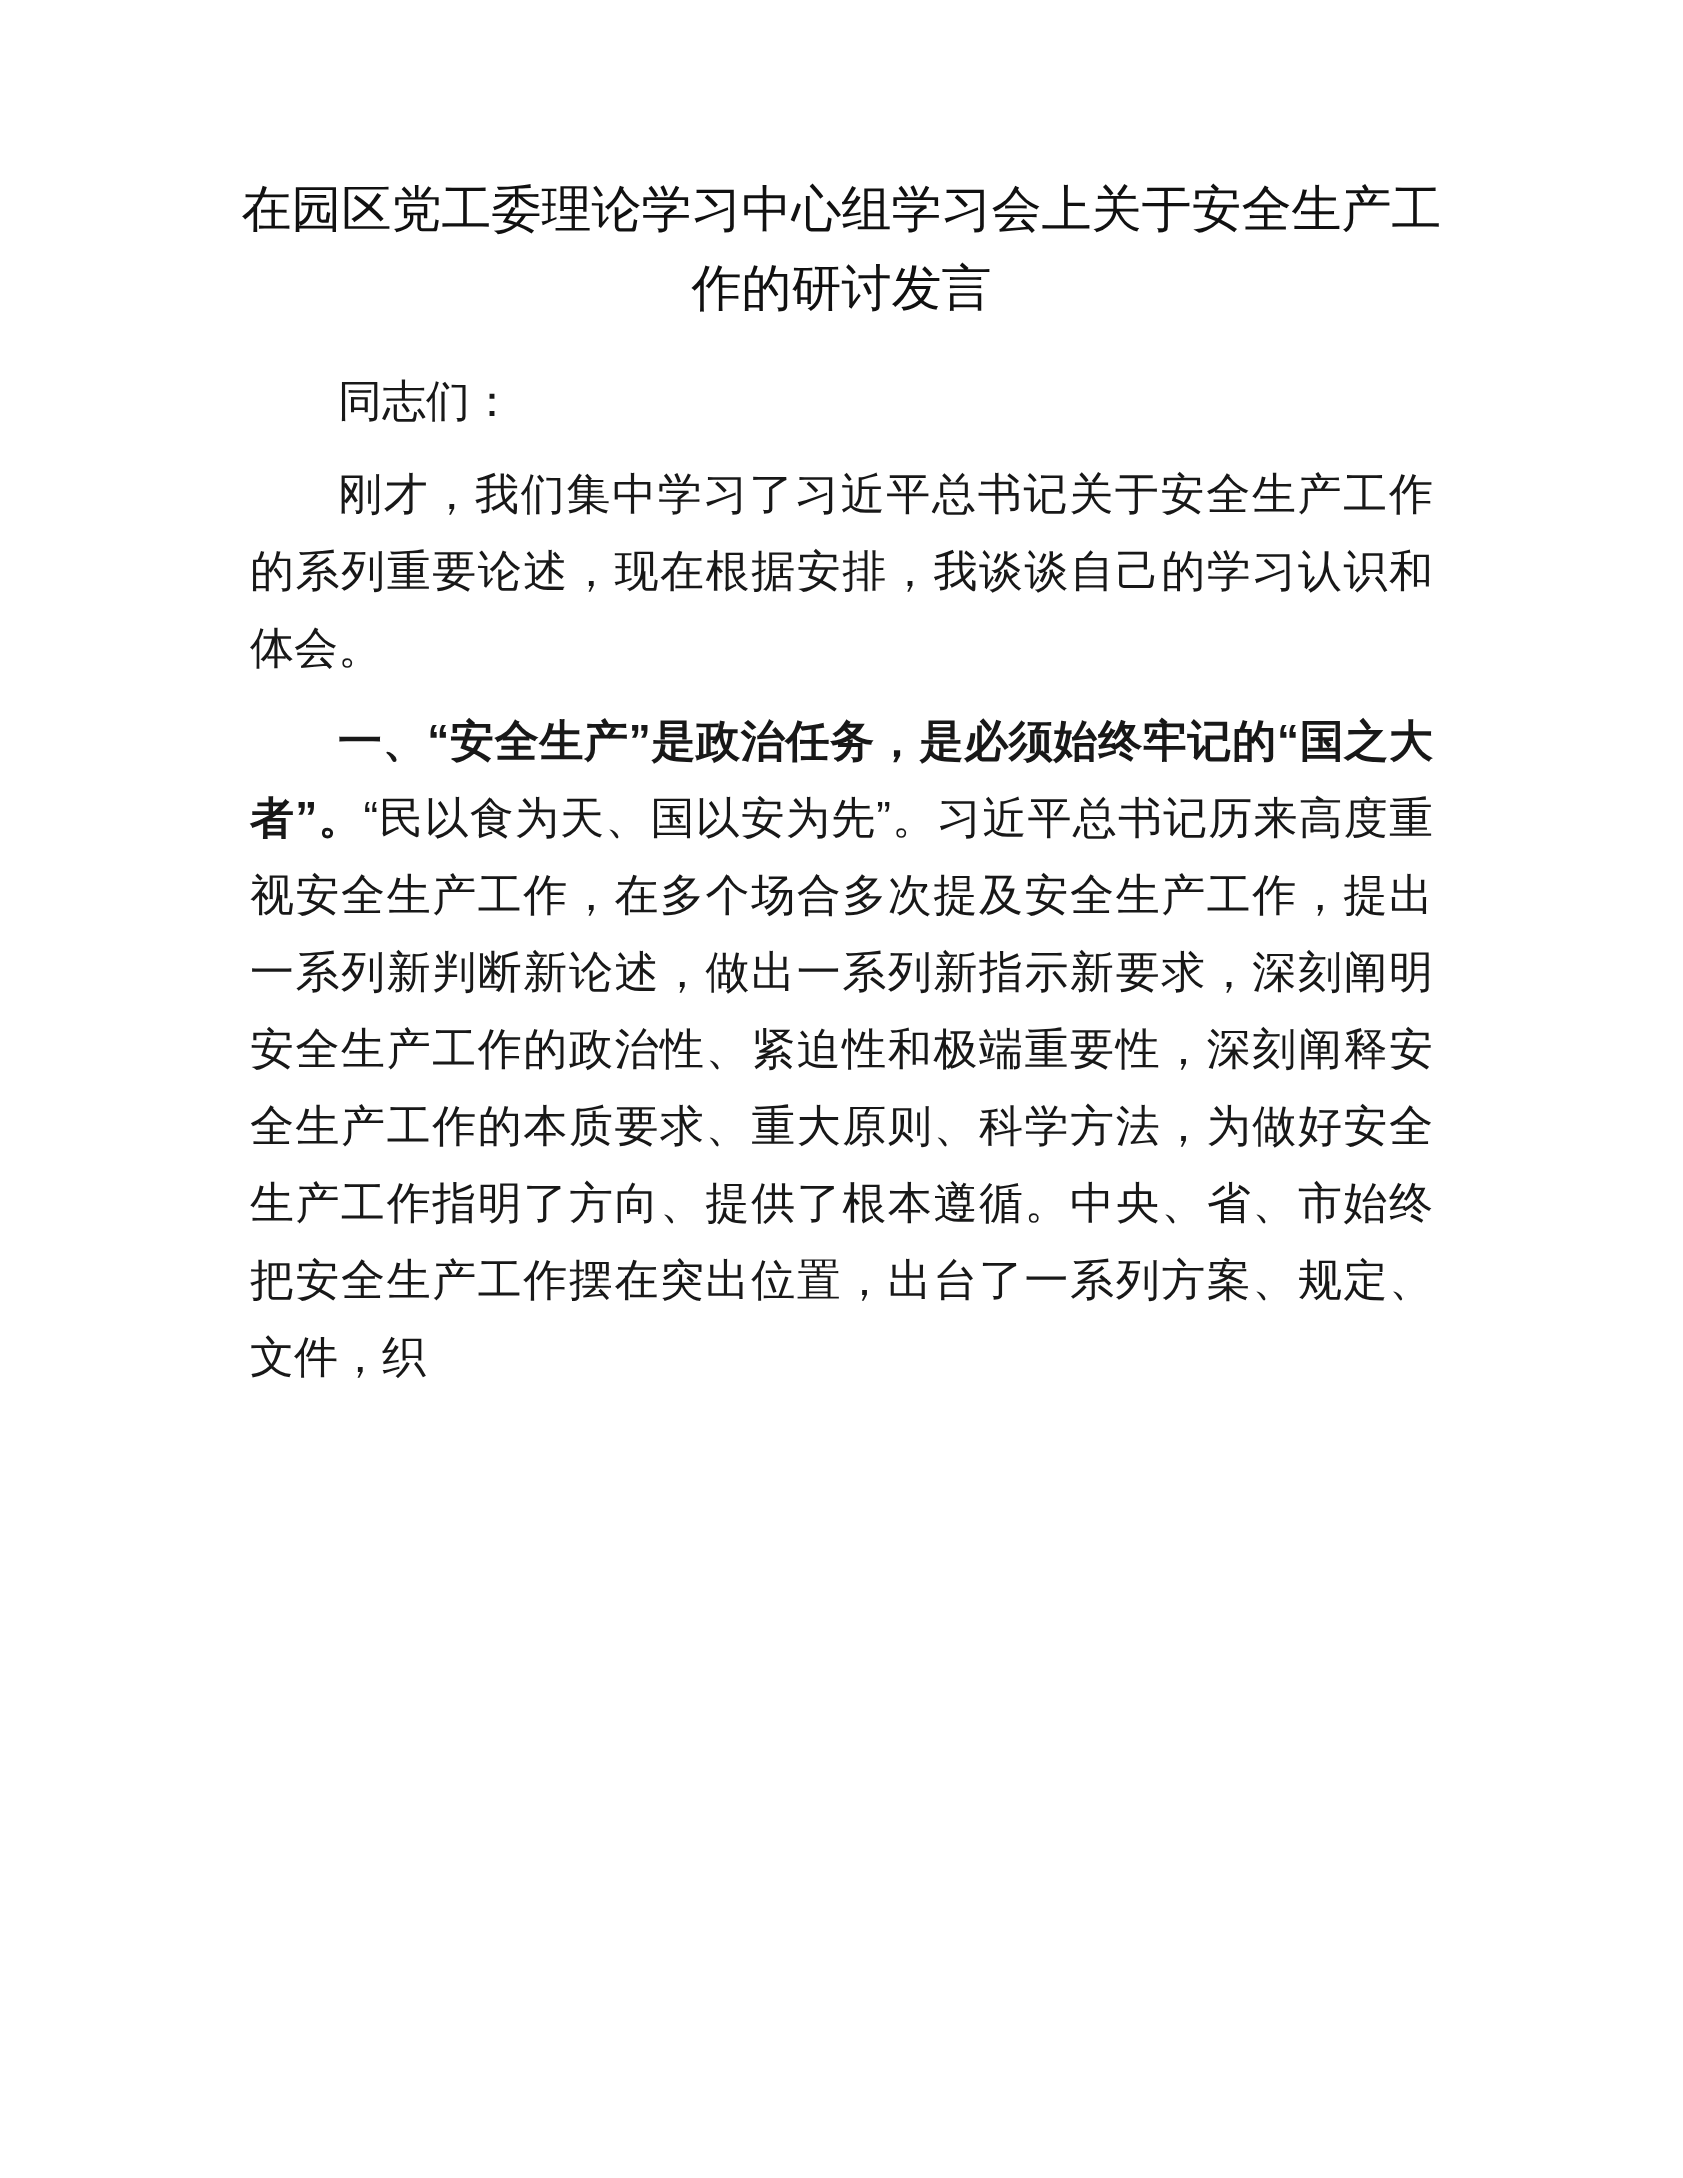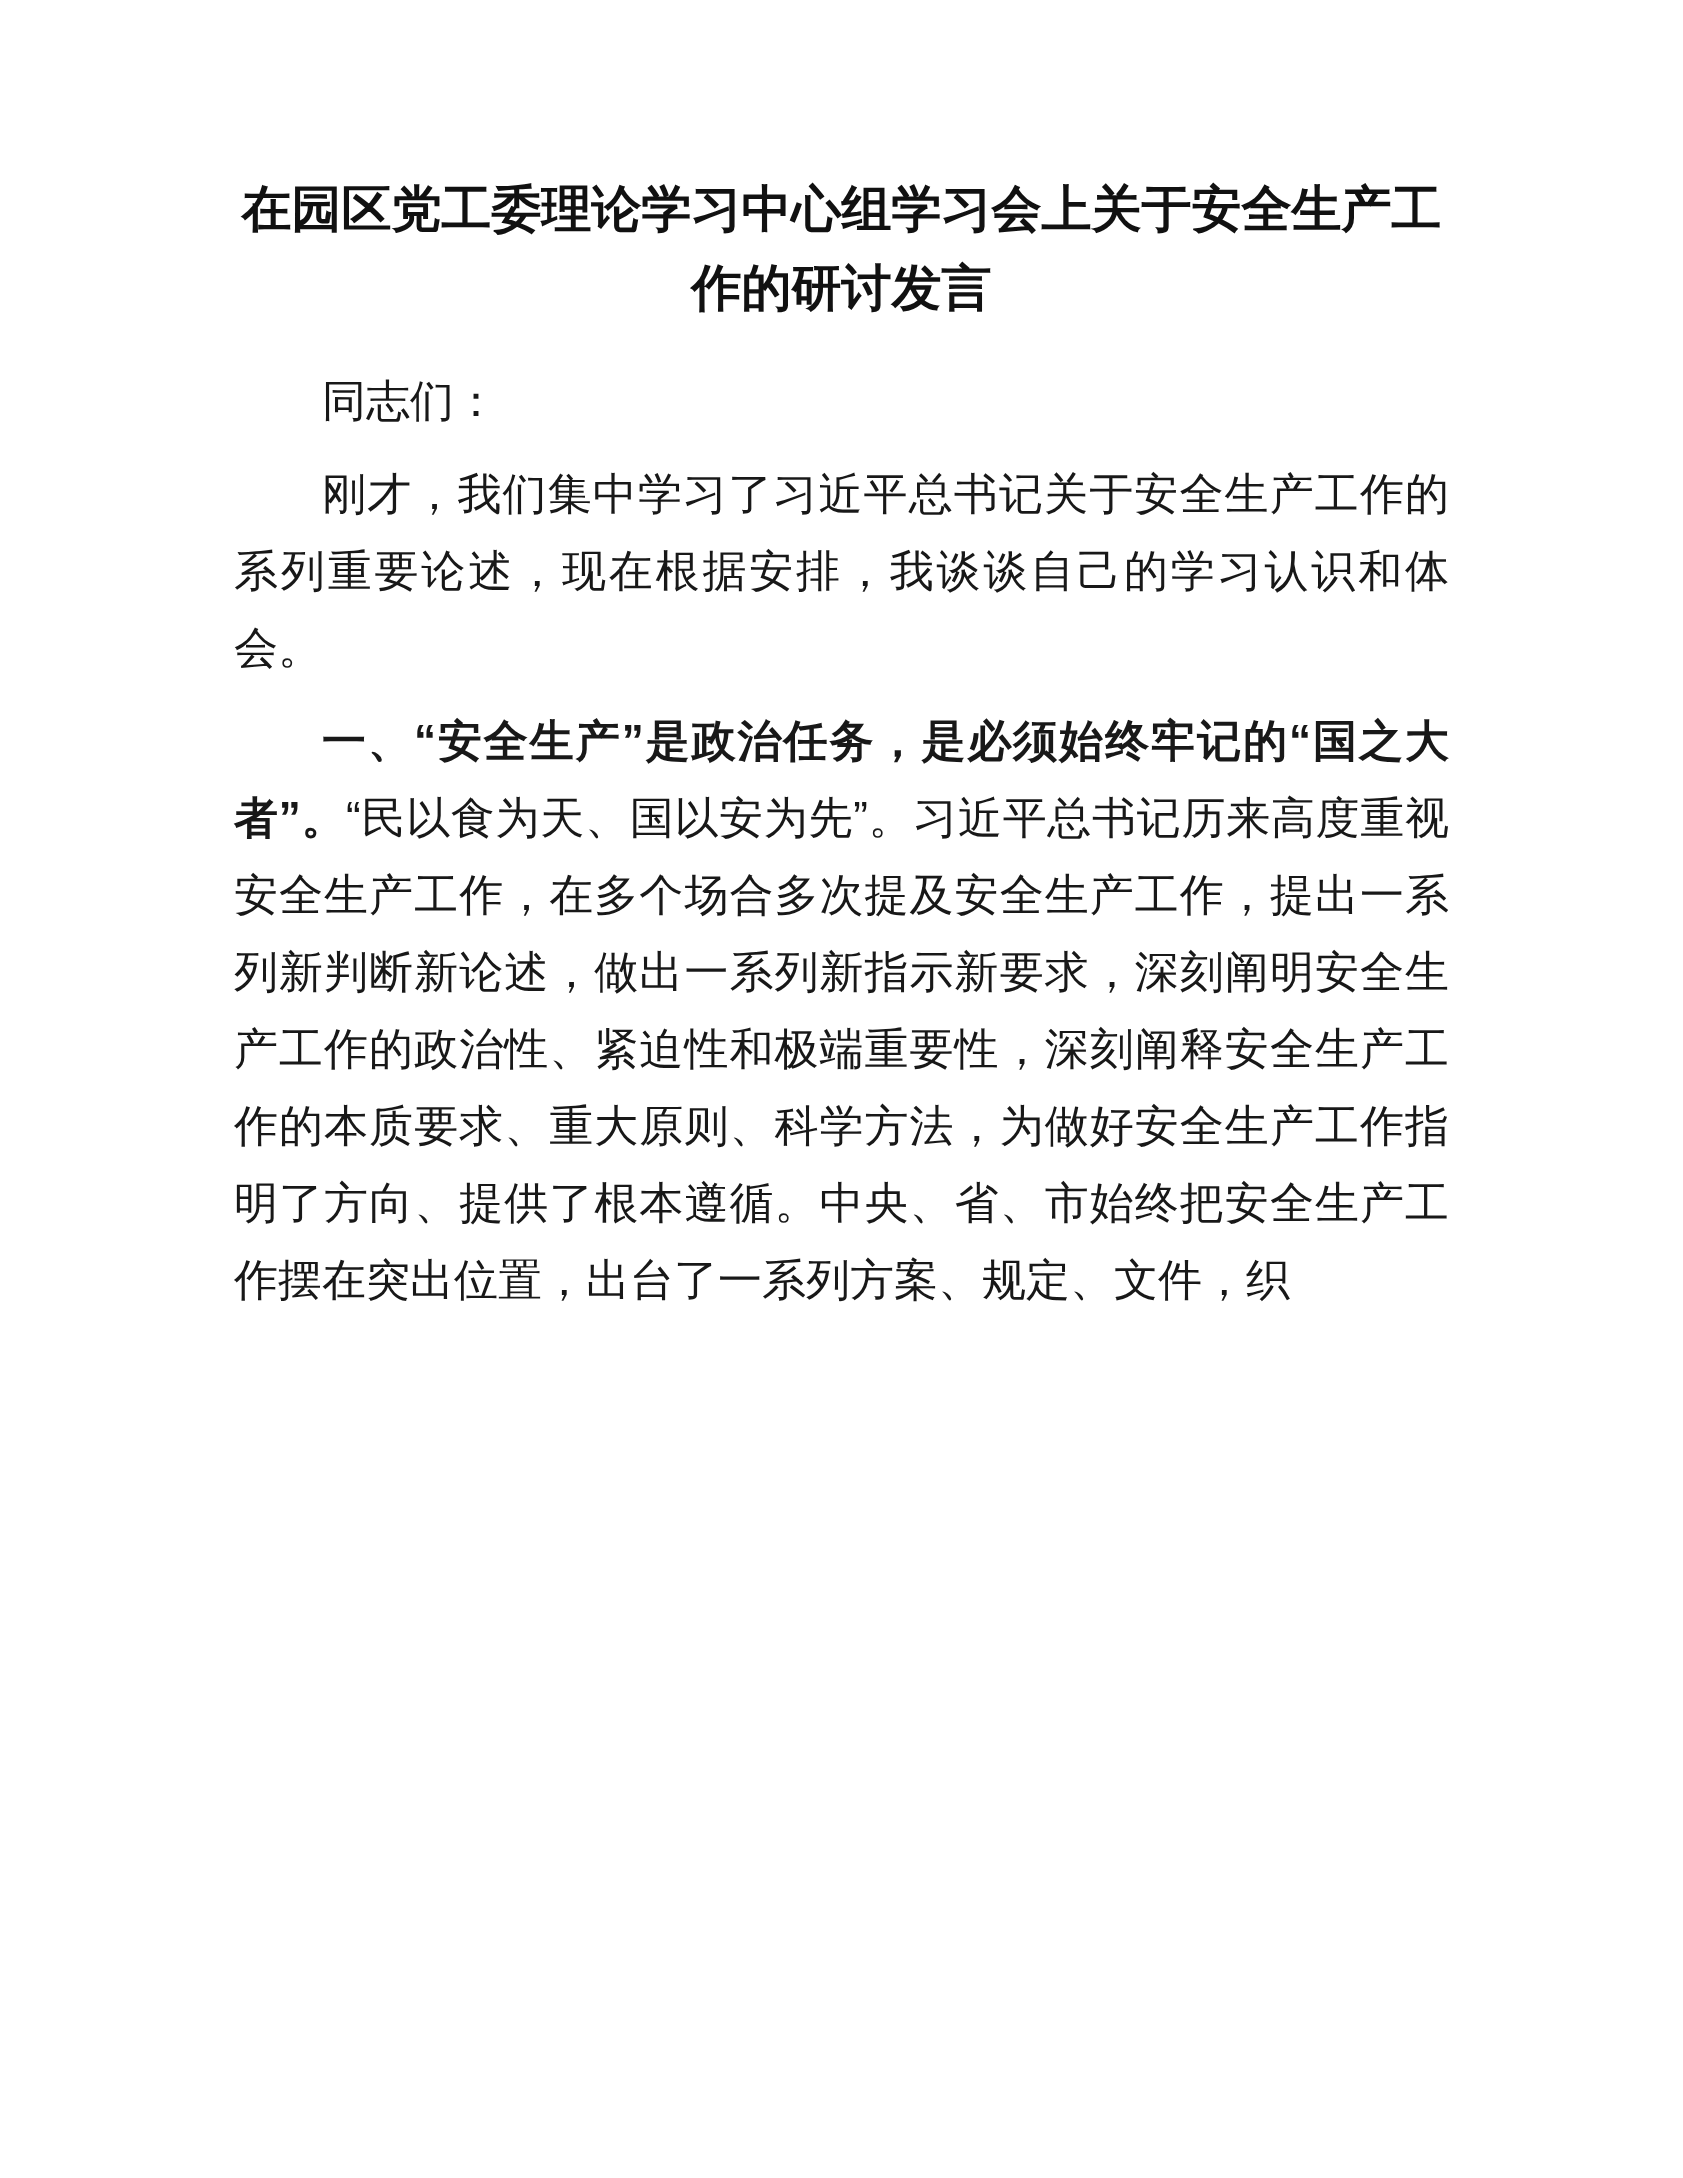--- a/index.html
+++ b/index.html
@@ -17,27 +17,27 @@
   .page {
     box-sizing: border-box;
     width: 1683px;
     height: 2178px;
     padding: 170px 234px 0 234px;
     background: #ffffff;
   }
   .title {
     margin: 0 0 34px 0;
     font-size: 50px;
-    font-weight: 700;
+    font-weight: 400;
     line-height: 79px;
     text-align: center;
     color: #111111;
   }
   .para {
-    margin: 16px 0;
+    margin: 16px 16px;
     font-size: 44px;
     line-height: 77px;
     text-indent: 2em;
     text-align: justify;
     color: #181818;
   }
   .salutation {
     margin-top: 24px;
   }
   .bold {

